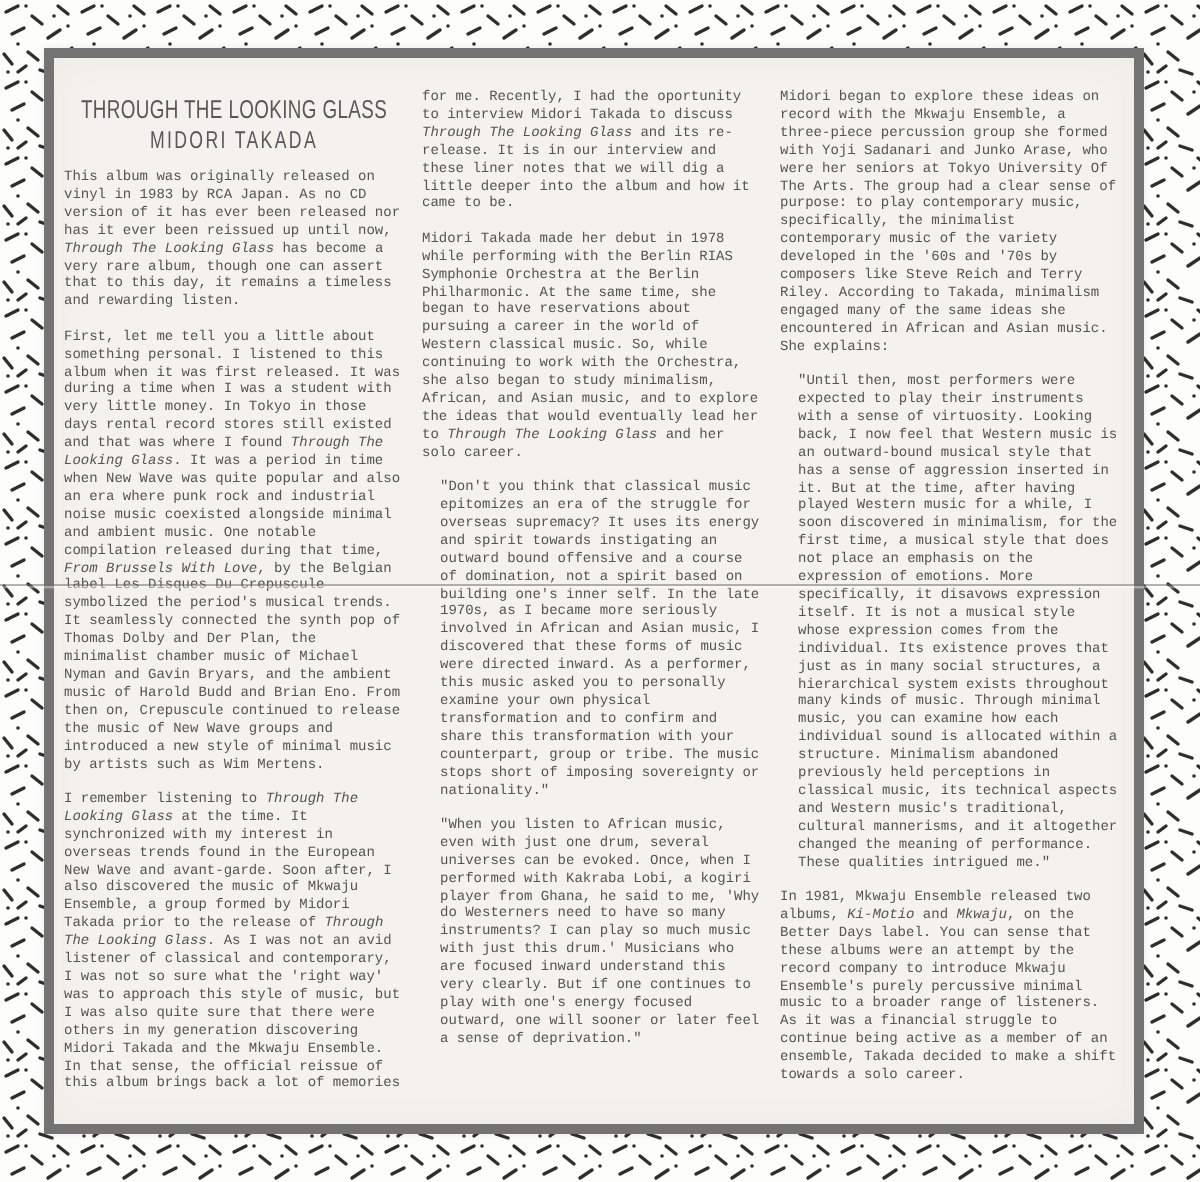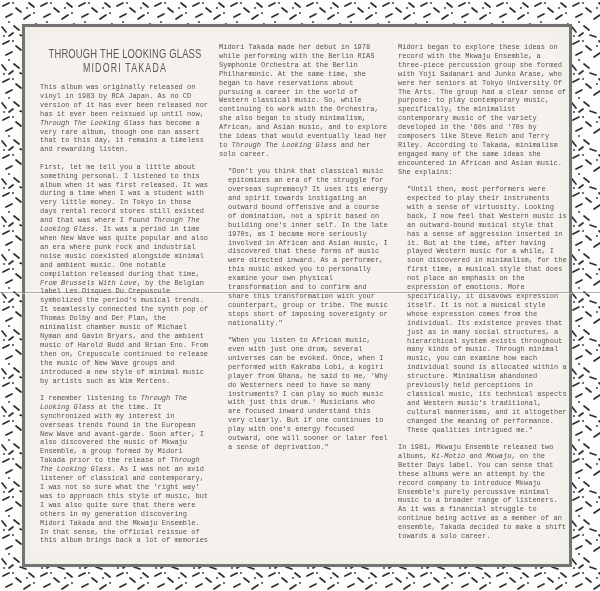--- a/index.html
+++ b/index.html
@@ -8,23 +8,23 @@
     position: relative; overflow: hidden;
     background: #fdfdfc;
     font-family: "Liberation Sans", sans-serif;
   }
   .border-svg { position: absolute; left: 0; top: 0; display: block; }
   .page {
     position: absolute; left: 22px; top: 24px;
     width: 550px; height: 543px;
     box-sizing: border-box;
     background: #f5f2ed;
-    border: 3px solid #737373;
+    border: 5px solid #737373;
     box-shadow: 0 0 4px rgba(0,0,0,0.08), inset 0 0 18px rgba(120,110,90,0.05);
-    padding: 16px 13px 0 15px;
+    padding: 16px 13px 0 5px;
     display: flex; gap: 9px;
     overflow: hidden;
   }
   .col { width: 170px; flex: 0 0 170px; }
   .title-block {
     text-align: center;
     margin: 3px 0 12px 0;
     color: #585858;
   }
   .title-line {
@@ -94,20 +94,21 @@
       <div class="title-line t2">MIDORI TAKADA</div>
     </div>
     <div class="blocks">
         <p class="para">This album was originally released on vinyl in 1983 by RCA Japan. As no CD version of it has ever been released nor has it ever been reissued up until now, <i>Through The Looking Glass</i> has become a very rare album, though one can assert that to this day, it remains a timeless and rewarding listen.</p>
         <p class="para">First, let me tell you a little about something personal. I listened to this album when it was first released. It was during a time when I was a student with very little money. In Tokyo in those days rental record stores still existed and that was where I found <i>Through The Looking Glass</i>. It was a period in time when New Wave was quite popular and also an era where punk rock and industrial noise music coexisted alongside minimal and ambient music. One notable compilation released during that time, <i>From Brussels With Love</i>, by the Belgian label Les Disques Du Crepuscule symbolized the period's musical trends. It seamlessly connected the synth pop of Thomas Dolby and Der Plan, the minimalist chamber music of Michael Nyman and Gavin Bryars, and the ambient music of Harold Budd and Brian Eno. From then on, Crepuscule continued to release the music of New Wave groups and introduced a new style of minimal music by artists such as Wim Mertens.</p>
         <p class="para">I remember listening to <i>Through The Looking Glass</i> at the time. It synchronized with my interest in overseas trends found in the European New Wave and avant-garde. Soon after, I also discovered the music of Mkwaju Ensemble, a group formed by Midori Takada prior to the release of <i>Through The Looking Glass</i>. As I was not an avid listener of classical and contemporary, I was not so sure what the 'right way' was to approach this style of music, but I was also quite sure that there were others in my generation discovering Midori Takada and the Mkwaju Ensemble. In that sense, the official reissue of this album brings back a lot of memories</p>
       </div>
   </div>
   <div class="col">
     <div class="blocks">
+        <p class="para">for me. Recently, I had the oportunity to interview Midori Takada to discuss <i>Through The Looking Glass</i> and its re-release. It is in our interview and these liner notes that we will dig a little deeper into the album and how it came to be.</p>
         <p class="para">Midori Takada made her debut in 1978 while performing with the Berlin RIAS Symphonie Orchestra at the Berlin Philharmonic. At the same time, she began to have reservations about pursuing a career in the world of Western classical music. So, while continuing to work with the Orchestra, she also began to study minimalism, African, and Asian music, and to explore the ideas that would eventually lead her to <i>Through The Looking Glass</i> and her solo career.</p>
         <p class="quote">"Don't you think that classical music epitomizes an era of the struggle for overseas supremacy? It uses its energy and spirit towards instigating an outward bound offensive and a course of domination, not a spirit based on building one's inner self. In the late 1970s, as I became more seriously involved in African and Asian music, I discovered that these forms of music were directed inward. As a performer, this music asked you to personally examine your own physical transformation and to confirm and share this transformation with your counterpart, group or tribe. The music stops short of imposing sovereignty or nationality."</p>
         <p class="quote">"When you listen to African music, even with just one drum, several universes can be evoked. Once, when I performed with Kakraba Lobi, a kogiri player from Ghana, he said to me, 'Why do Westerners need to have so many instruments? I can play so much music with just this drum.' Musicians who are focused inward understand this very clearly. But if one continues to play with one's energy focused outward, one will sooner or later feel a sense of deprivation."</p>
       </div>
   </div>
   <div class="col">
     <div class="blocks">
         <p class="para">Midori began to explore these ideas on record with the Mkwaju Ensemble, a three-piece percussion group she formed with Yoji Sadanari and Junko Arase, who were her seniors at Tokyo University Of The Arts. The group had a clear sense of purpose: to play contemporary music, specifically, the minimalist contemporary music of the variety developed in the '60s and '70s by composers like Steve Reich and Terry Riley. According to Takada, minimalism engaged many of the same ideas she encountered in African and Asian music. She explains:</p>
         <p class="quote">"Until then, most performers were expected to play their instruments with a sense of virtuosity. Looking back, I now feel that Western music is an outward-bound musical style that has a sense of aggression inserted in it. But at the time, after having played Western music for a while, I soon discovered in minimalism, for the first time, a musical style that does not place an emphasis on the expression of emotions. More specifically, it disavows expression itself. It is not a musical style whose expression comes from the individual. Its existence proves that just as in many social structures, a hierarchical system exists throughout many kinds of music. Through minimal music, you can examine how each individual sound is allocated within a structure. Minimalism abandoned previously held perceptions in classical music, its technical aspects and Western music's traditional, cultural mannerisms, and it altogether changed the meaning of performance. These qualities intrigued me."</p>
         <p class="para">In 1981, Mkwaju Ensemble released two albums, <i>Ki-Motio</i> and <i>Mkwaju</i>, on the Better Days label. You can sense that these albums were an attempt by the record company to introduce Mkwaju Ensemble's purely percussive minimal music to a broader range of listeners. As it was a financial struggle to continue being active as a member of an ensemble, Takada decided to make a shift towards a solo career.</p>

